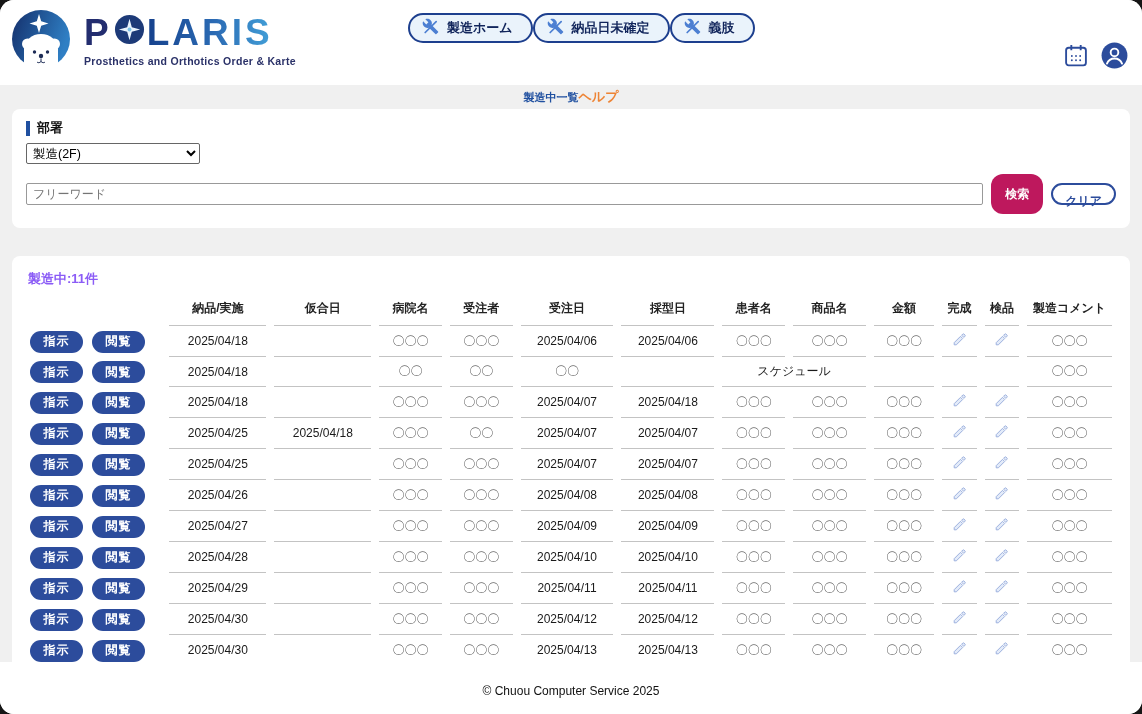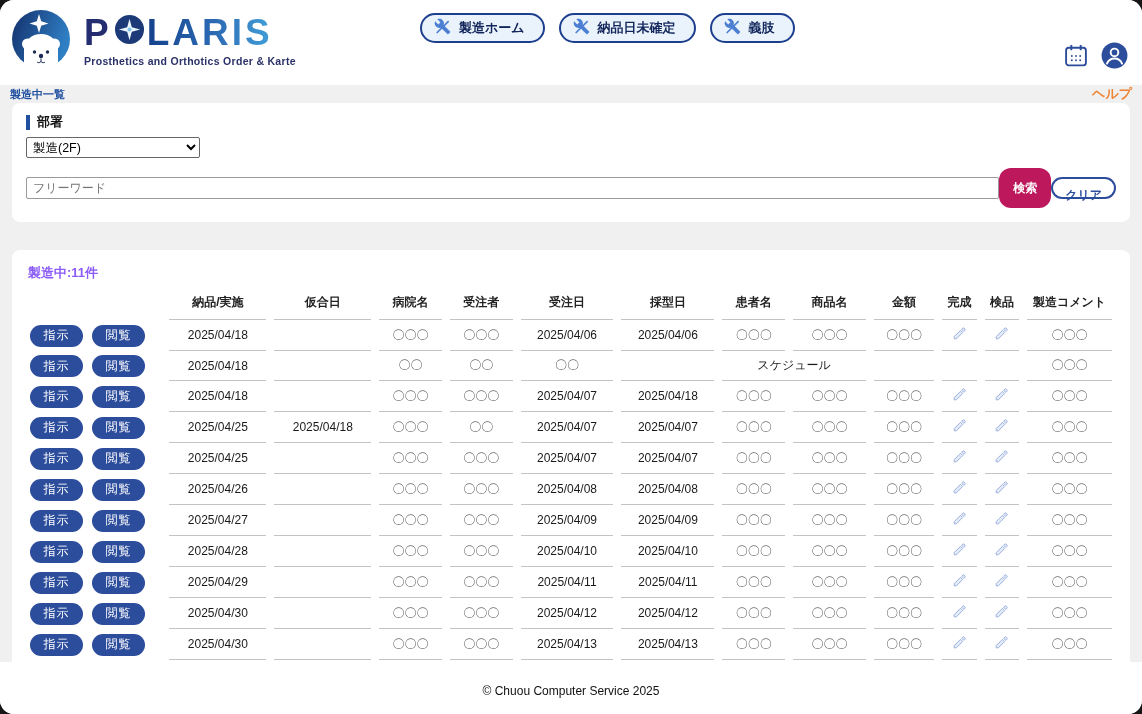--- a/index.html
+++ b/index.html
@@ -9,56 +9,56 @@
   
   .topbar{height:85px;background:#fff;position:relative;}
   .brand{position:absolute;left:10px;top:8px;display:flex;align-items:flex-start;gap:12px;}
   .brand-text{padding-top:6px;}
   .wordmark{display:flex;align-items:center;gap:1px;font-weight:bold;font-size:37px;letter-spacing:3px;line-height:1;}
   .wm-p{color:#232d6f;}
   .wm-rest{background:linear-gradient(90deg,#15418c 0%,#2c6cb5 55%,#42a0d8 100%);-webkit-background-clip:text;background-clip:text;color:transparent;}
   .compass{margin:0 1px;}
   .subtitle{font-size:10.5px;color:#2a3168;font-weight:bold;letter-spacing:0.3px;margin-top:4px;}
 
-  .quick-nav{position:absolute;left:420px;top:13px;display:flex;gap:14px;}
+  .quick-nav{position:absolute;left:408px;top:13px;display:flex;}
   .nav-pill{height:30px;box-sizing:border-box;border-radius:16px;border:2px solid #1d3f8e;background:#eaf3fb;display:flex;align-items:center;gap:8px;padding:0 18px 0 12px;font-family:inherit;font-size:13px;font-weight:bold;color:#12265c;cursor:pointer;}
 
   .topbar-icons{position:absolute;right:14px;top:42px;display:flex;align-items:center;gap:12px;}
   .icon-btn{background:none;border:none;padding:0;cursor:pointer;line-height:0;}
 
   
   .gray-zone{background:#f0f0f0;height:577px;box-sizing:border-box;}
-  .breadcrumb-bar{height:18px;display:flex;justify-content:space-between;align-items:center;padding:0 10px;}
+  .breadcrumb-bar{height:24px;display:flex;justify-content:center;align-items:center;padding:0 10px;}
   .breadcrumb{font-size:11px;font-weight:bold;color:#2050a0;}
   .help-link{font-size:13px;color:#ee8435;font-weight:bold;cursor:pointer;text-decoration:none;}
 
   .content{padding:0 12px;}
   .card{background:#fff;border-radius:8px;}
   .filter-card{padding:10px 14px 14px;margin-bottom:28px;box-sizing:border-box;}
   .field-label{display:flex;align-items:center;gap:7px;font-size:13px;font-weight:bold;color:#111;}
   .accent-bar{width:4px;height:15px;background:#2050a0;display:inline-block;}
   select.department{margin-top:6px;width:174px;height:21px;font-family:inherit;font-size:12.5px;border:1px solid #666;border-radius:2px;background:#fff;padding:0 2px;}
-  .search-row{display:flex;align-items:center;margin-top:10px;}
+  .search-row{display:flex;align-items:center;gap:8px;margin-top:10px;}
   .freeword{flex:1;height:20px;border:1px solid #999;border-radius:2px;padding:0 6px;font-family:inherit;font-size:12px;color:#333;}
   .btn-search{height:40px;padding:0 14px;border-radius:12px;background:#be185d;color:#fff;border:none;font-family:Liberation Serif, serif;font-size:12px;font-weight:bold;cursor:pointer;}
   .btn-clear{height:22px;padding:8px 12px;border-radius:12px;background:#fff;color:#2c4c9c;border:2px solid #2c4c9c;box-sizing:border-box;font-family:inherit;font-size:12px;font-weight:bold;cursor:pointer;}
 
   
   .table-card{padding:12px 10px;height:448px;box-sizing:border-box;}
   .count-label{font-size:13px;font-weight:bold;margin:2px 0 6px 6px;color:#8b5cf6;}
   table.mfg{width:100%;border-collapse:separate;border-spacing:8px 0;table-layout:fixed;}
   col.c-act{width:130px;} col.c-d1{width:96px;} col.c-d2{width:96px;}
   col.c-hos{width:62px;} col.c-ord{width:62px;} col.c-od{width:92px;}
   col.c-md{width:92px;} col.c-pat{width:62px;} col.c-prd{width:72px;}
   col.c-amt{width:60px;} col.c-cmp{width:34px;} col.c-ins{width:34px;} col.c-com{width:84px;}
   .mfg th{font-size:12px;font-weight:bold;padding:6px 0 8px;border-bottom:1px solid #c3c3c3;color:#222;white-space:nowrap;text-align:center;}
   .mfg th.actions{border-bottom:none;}
   .mfg td{font-size:12px;text-align:center;padding:6px 0;border-bottom:1px solid #c3c3c3;color:#1a1a1a;white-space:nowrap;height:17px;vertical-align:middle;}
   .mfg td.actions{border-bottom:none;text-align:left;padding:3px 0;}
-  .row-btn{display:inline-block;width:53px;height:22px;border-radius:12px;background:#2c4c9c;color:#fff;border:none;font-family:inherit;font-size:12px;font-weight:normal;letter-spacing:1px;cursor:pointer;margin-right:9px;padding:0;}
+  .row-btn{display:inline-block;width:53px;height:22px;border-radius:12px;background:#2c4c9c;color:#fff;border:none;font-family:inherit;font-size:12px;font-weight:bold;letter-spacing:1px;cursor:pointer;margin-right:9px;padding:0;}
   .pencil{display:inline-block;line-height:0;cursor:pointer;}
 
   
   .footer{height:52px;background:#fff;display:flex;justify-content:center;align-items:flex-start;padding-top:22px;box-sizing:border-box;font-size:12px;color:#111;}
 </style>
 </head>
 <body>
 
 <div class="window">
 

